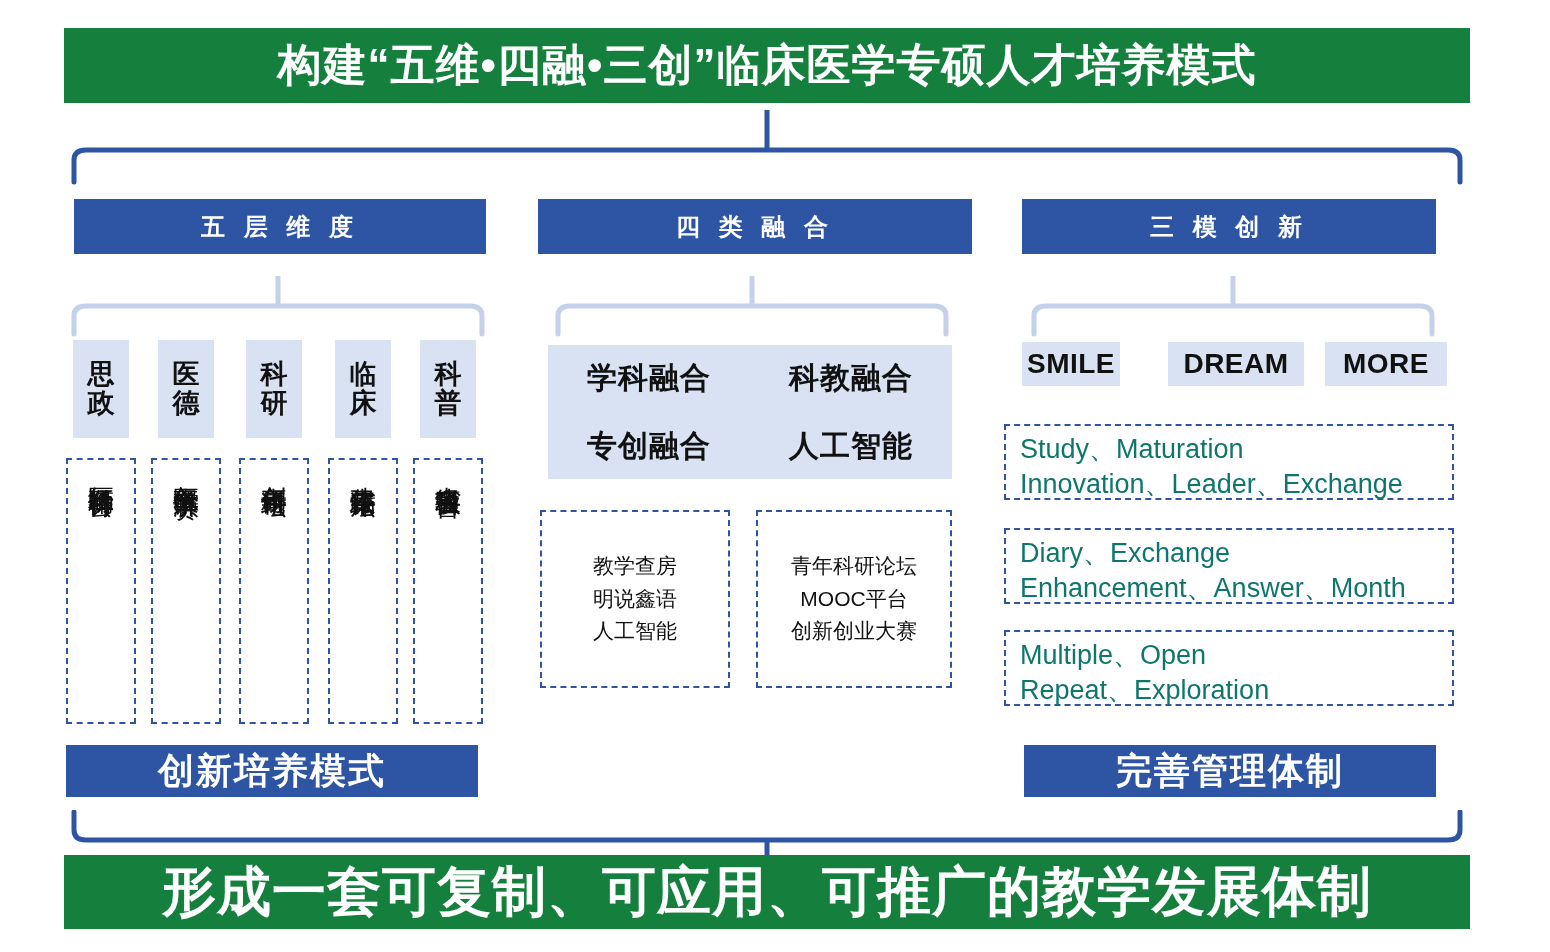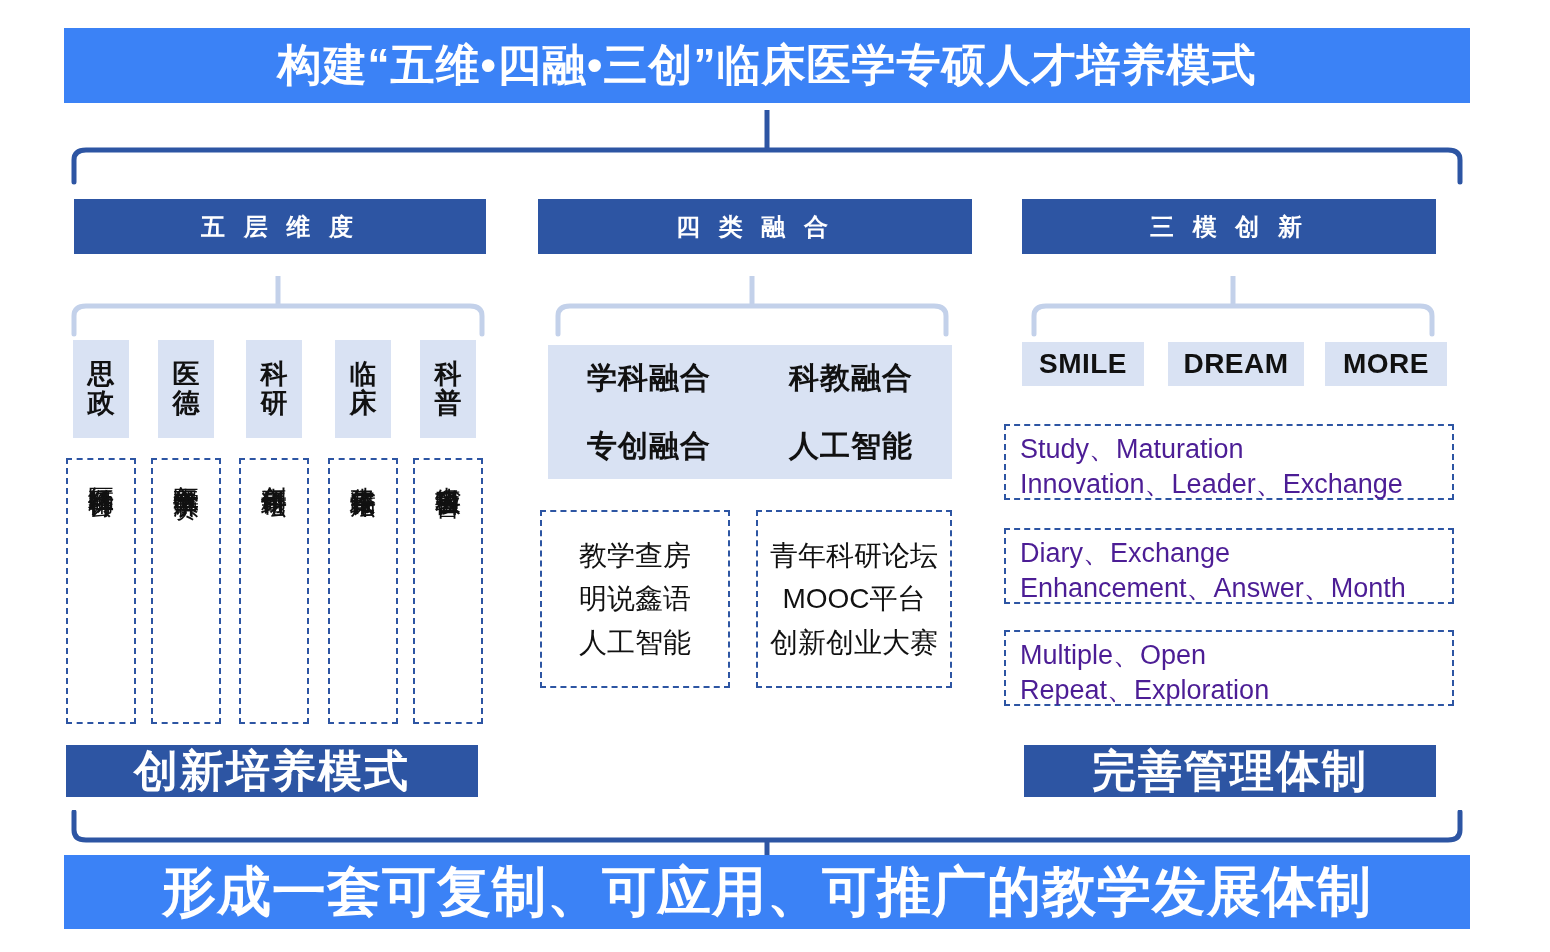--- a/index.html
+++ b/index.html
@@ -7,21 +7,21 @@
     width:1550px;height:952px;
     background:#ffffff;
     font-family:"Liberation Sans","DejaVu Sans",sans-serif;
     overflow:hidden;
   }
   .canvas{position:relative;width:1550px;height:952px;}
 
   
   .banner{
     position:absolute;
-    background:#3b82f6;
+    background:#15803d;
     color:#ffffff;
     display:flex;align-items:center;justify-content:center;
     font-weight:bold;
     letter-spacing:1px;
     white-space:nowrap;
   }
   #title-banner{left:64px;top:28px;width:1406px;height:75px;font-size:44px;}
   #bottom-banner{left:64px;top:855px;width:1406px;height:74px;font-size:54px;}
 
   .section-header{
@@ -29,21 +29,21 @@
     display:flex;align-items:center;justify-content:center;
     font-weight:bold;font-size:24px;letter-spacing:6px;height:55px;
   }
   #hdr-0{left:74px;top:199px;width:412px;}
   #hdr-1{left:538px;top:199px;width:434px;}
   #hdr-2{left:1022px;top:199px;width:414px;}
 
   .footer-bar{
     position:absolute;background:#2d55a3;color:#fff;
     display:flex;align-items:center;justify-content:center;
-    font-weight:bold;font-size:44px;letter-spacing:2px;height:52px;
+    font-weight:bold;font-size:36px;letter-spacing:2px;height:52px;
   }
   #foot-0{left:66px;top:745px;width:412px;}
   #foot-1{left:536px;top:745px;width:404px;}
   #foot-2{left:1024px;top:745px;width:412px;}
 
   
   .conn{position:absolute;}
   .conn svg{display:block;}
 
   
@@ -78,41 +78,41 @@
   }
   .fusion-item{font-weight:bold;font-size:30px;color:#111;letter-spacing:1px;}
 
   .mid-box{
     position:absolute;border:2px dashed #2d55a3;
     display:flex;flex-direction:column;align-items:center;justify-content:center;
     box-sizing:border-box;
   }
   #mid-box-0{left:540px;top:510px;width:190px;height:178px;}
   #mid-box-1{left:756px;top:510px;width:196px;height:178px;}
-  .mid-line{font-size:28px;color:#111;line-height:1.55;white-space:nowrap;}
+  .mid-line{font-size:21px;color:#111;line-height:1.55;white-space:nowrap;}
 
   
   .model-chip{
     position:absolute;background:#d9e2f3;color:#111;
     font-weight:bold;font-size:28px;
     display:flex;align-items:center;justify-content:center;
     height:44px;letter-spacing:0.5px;
   }
-  #chip-SMILE{left:1022px;top:342px;width:122px;}
+  #chip-SMILE{left:1022px;top:342px;width:98px;}
   #chip-DREAM{left:1168px;top:342px;width:136px;}
   #chip-MORE{left:1325px;top:342px;width:122px;}
 
   .model-box{
     position:absolute;border:2px dashed #2d55a3;
     box-sizing:border-box;padding:6px 12px 4px 14px;
   }
   #model-box-0{left:1004px;top:424px;width:450px;height:76px;}
   #model-box-1{left:1004px;top:528px;width:450px;height:76px;}
   #model-box-2{left:1004px;top:630px;width:450px;height:76px;}
-  .model-line{font-size:27px;color:#4c1d95;line-height:1.28;white-space:nowrap;}
+  .model-line{font-size:27px;color:#0f766e;line-height:1.28;white-space:nowrap;}
 </style>
 </head>
 <body>
 
 <div class="canvas">
 
   <div class="banner" id="title-banner">构建“五维•四融•三创”临床医学专硕人才培养模式</div>
 
   <div class="conn" style="left:64px;top:110px;width:1406px;height:75px;">
     <svg width="1406" height="75" viewBox="0 0 1406 75">

